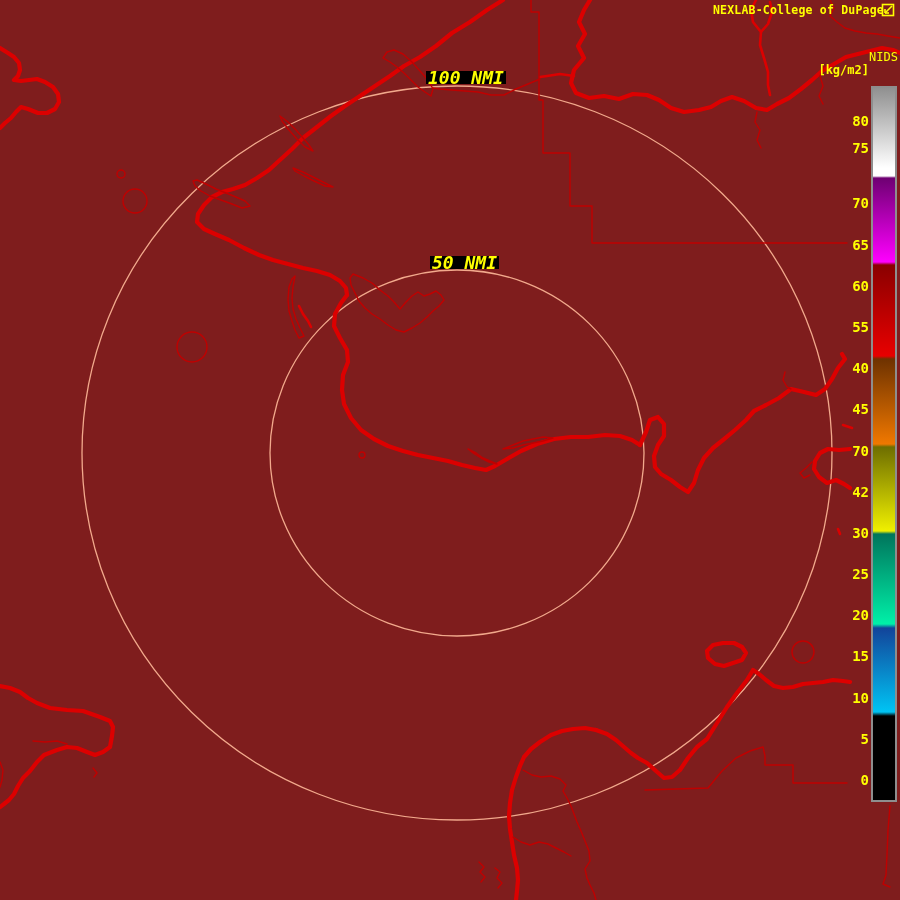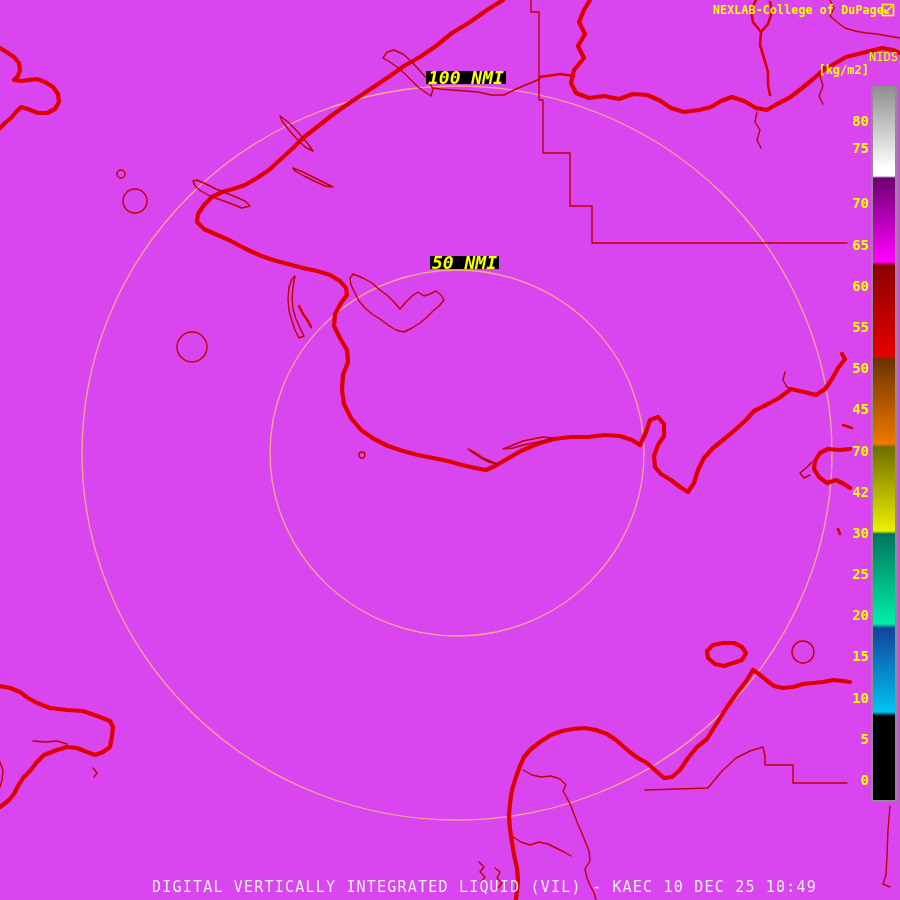--- a/index.html
+++ b/index.html
@@ -1,16 +1,16 @@
 <!DOCTYPE html>
 <html><head>
 <meta charset="utf-8">
 <style>
   html,body{margin:0;padding:0;background:#000;}
-  #screen{position:relative;width:900px;height:900px;background:#d946ef;overflow:hidden;
+  #screen{position:relative;width:900px;height:900px;background:#7f1d1d;overflow:hidden;
           font-family:"DejaVu Sans Mono","Liberation Mono",monospace;}
   #map-svg{position:absolute;left:0;top:0;}
   .ytext{position:absolute;color:#FFFF00;white-space:pre;}
   #brand{left:713px;top:3px;font-size:11.5px;font-weight:bold;letter-spacing:0.2px;}
   #logo{position:absolute;left:881px;top:3px;width:14px;height:14px;}
   #nids-title{right:2px;top:50px;font-size:12px;font-weight:normal;text-align:right;}
   #units-label{right:31px;top:63px;font-size:12px;font-weight:bold;text-align:right;}
   .ring-label{position:absolute;color:#FFFF00;font-size:18px;font-weight:bold;font-style:italic;
               background:#000;padding:0 2px;line-height:13px;}
   #ring-label-100{left:426px;top:71px;}
@@ -96,28 +96,27 @@
   <div id="colorbar">
     <div id="colorbar-gradient" style="background: linear-gradient(rgb(144, 144, 144) 0px, rgb(255, 255, 255) 80px, rgb(255, 255, 255) 88px, rgb(110, 0, 114) 90px, rgb(255, 0, 255) 174px, rgb(138, 0, 0) 177px, rgb(232, 0, 0) 268px, rgb(110, 50, 0) 271px, rgb(240, 120, 0) 356px, rgb(110, 110, 0) 359px, rgb(240, 240, 0) 443px, rgb(0, 117, 92) 446px, rgb(0, 240, 168) 536px, rgb(18, 68, 154) 540px, rgb(0, 196, 244) 624px, rgb(0, 0, 0) 628px, rgb(0, 0, 0) 712px);"></div>
   </div>
   <div id="colorbar-ticks">
       <div class="cb-tick" style="top: 112px;">80</div>
       <div class="cb-tick" style="top: 139px; margin-left: 24px;">75</div>
       <div class="cb-tick" style="top: 194px;">70</div>
       <div class="cb-tick" style="top: 236px;">65</div>
       <div class="cb-tick" style="top: 277px;">60</div>
       <div class="cb-tick" style="top: 318px;">55</div>
-      <div class="cb-tick" style="top: 359px;">50</div>
+      <div class="cb-tick" style="top: 359px;">40</div>
       <div class="cb-tick" style="top: 400px;">45</div>
       <div class="cb-tick" style="top: 442px;">70</div>
       <div class="cb-tick" style="top: 483px;">42</div>
       <div class="cb-tick" style="top: 524px;">30</div>
       <div class="cb-tick" style="top: 565px;">25</div>
       <div class="cb-tick" style="top: 606px;">20</div>
       <div class="cb-tick" style="top: 647px;">15</div>
       <div class="cb-tick" style="top: 689px;">10</div>
       <div class="cb-tick" style="top: 730px;">5</div>
       <div class="cb-tick" style="top: 771px;">0</div>
     </div>
 
-  <div id="caption">DIGITAL VERTICALLY INTEGRATED LIQUID (VIL) - KAEC 10 DEC 25 10:49</div>
 
 </div>
 
 </body></html>

